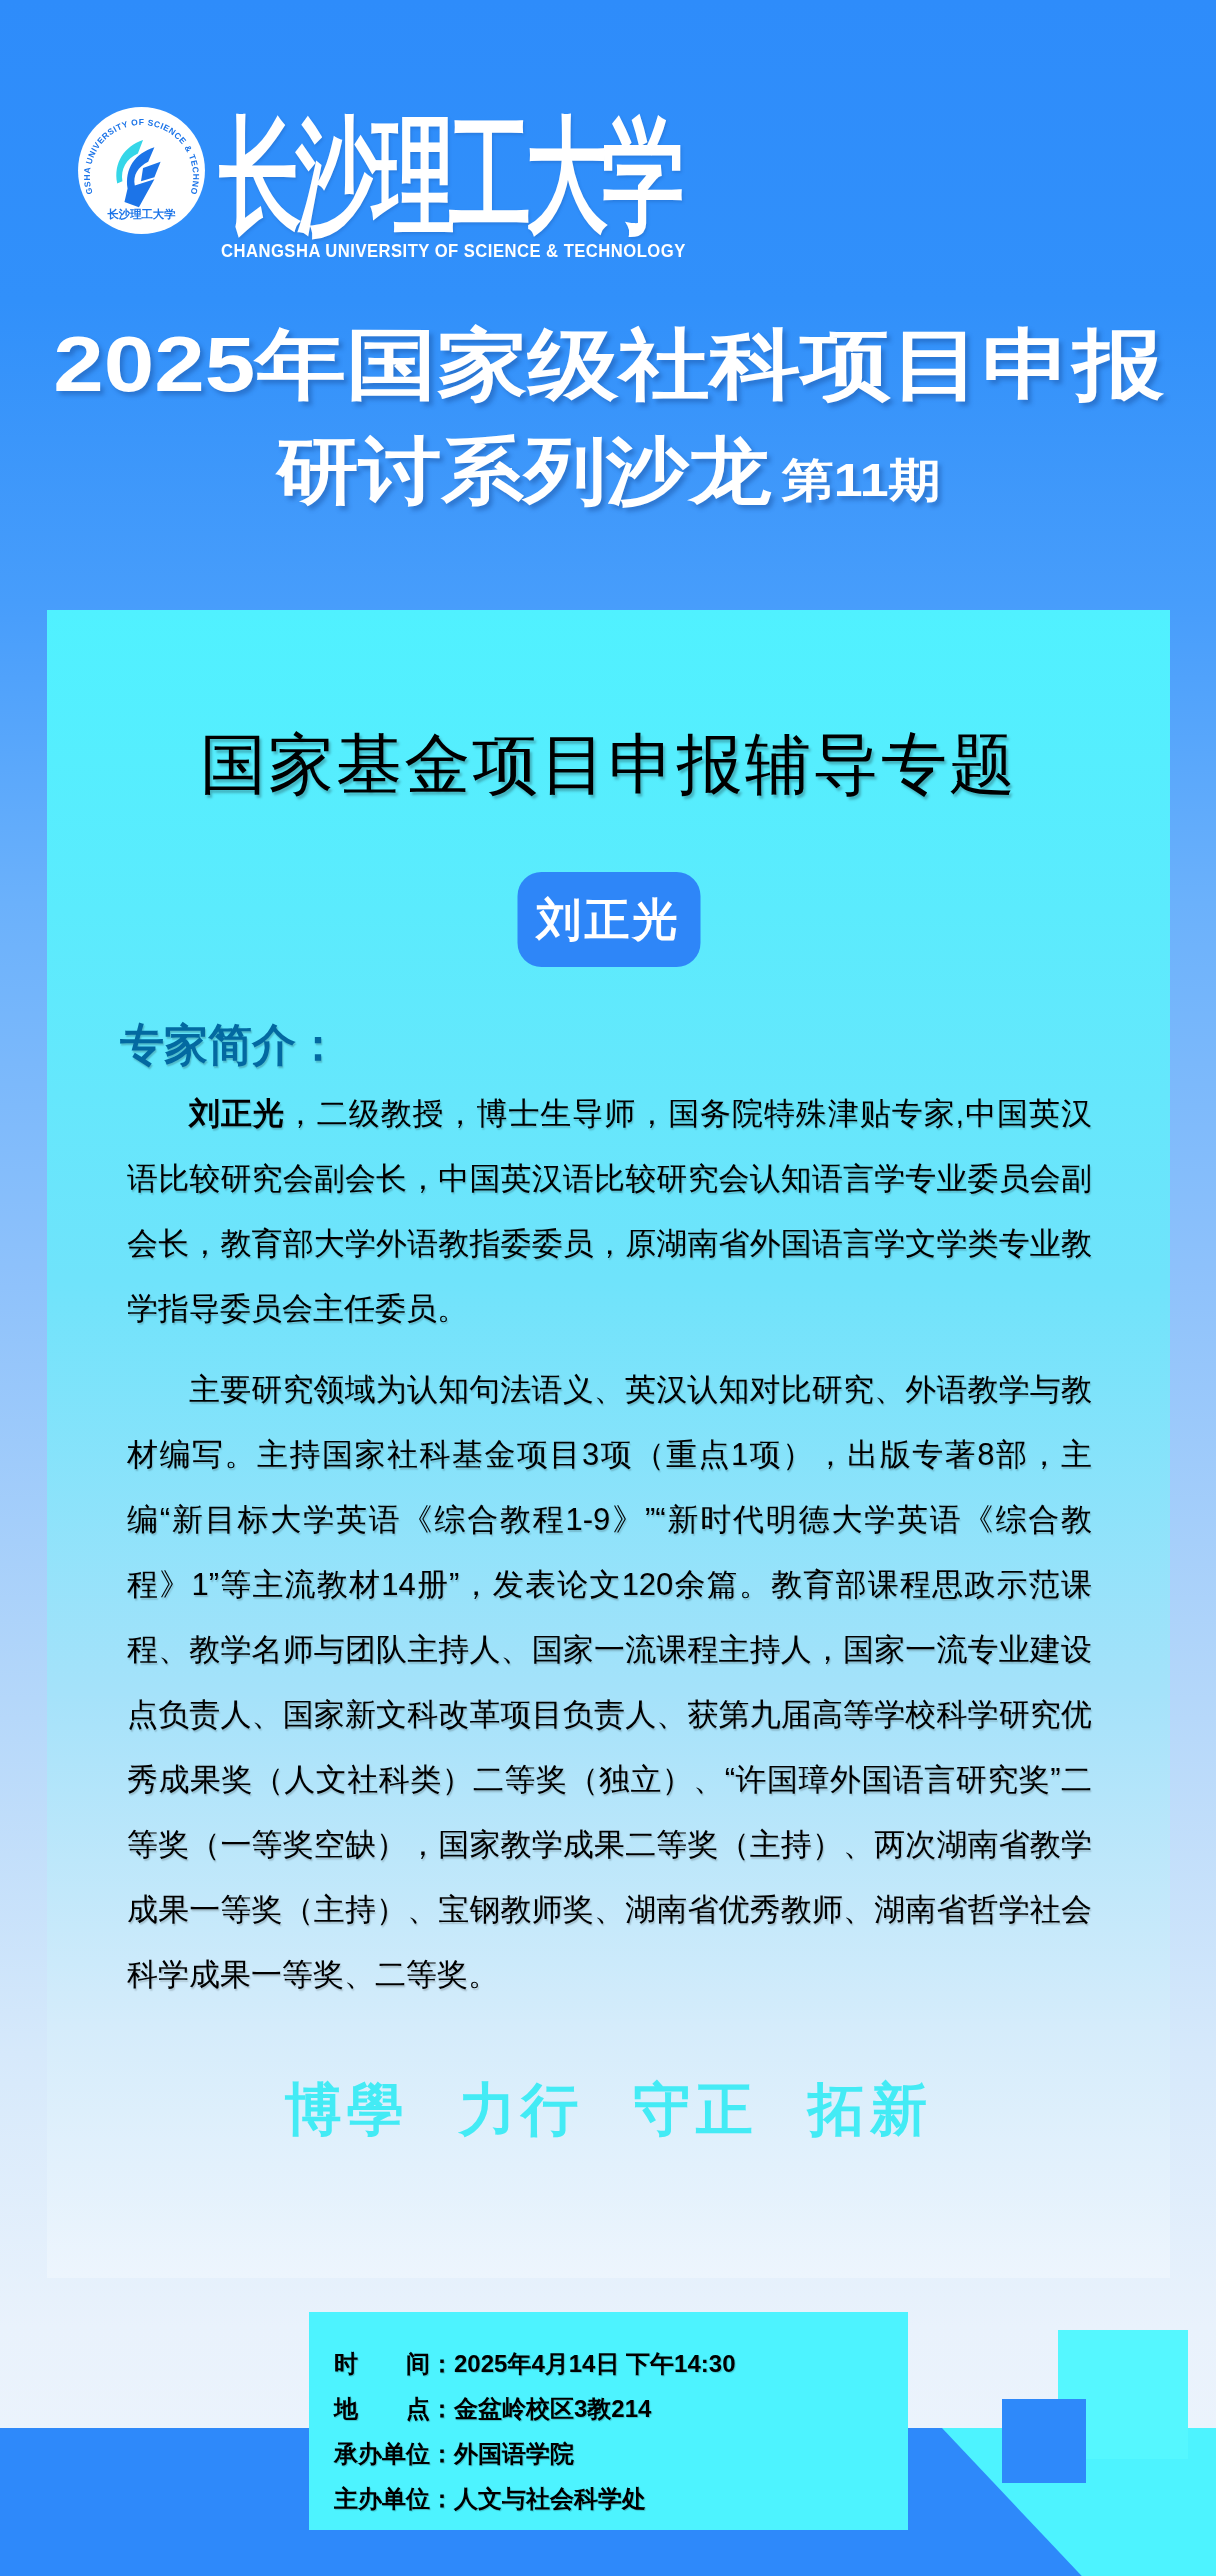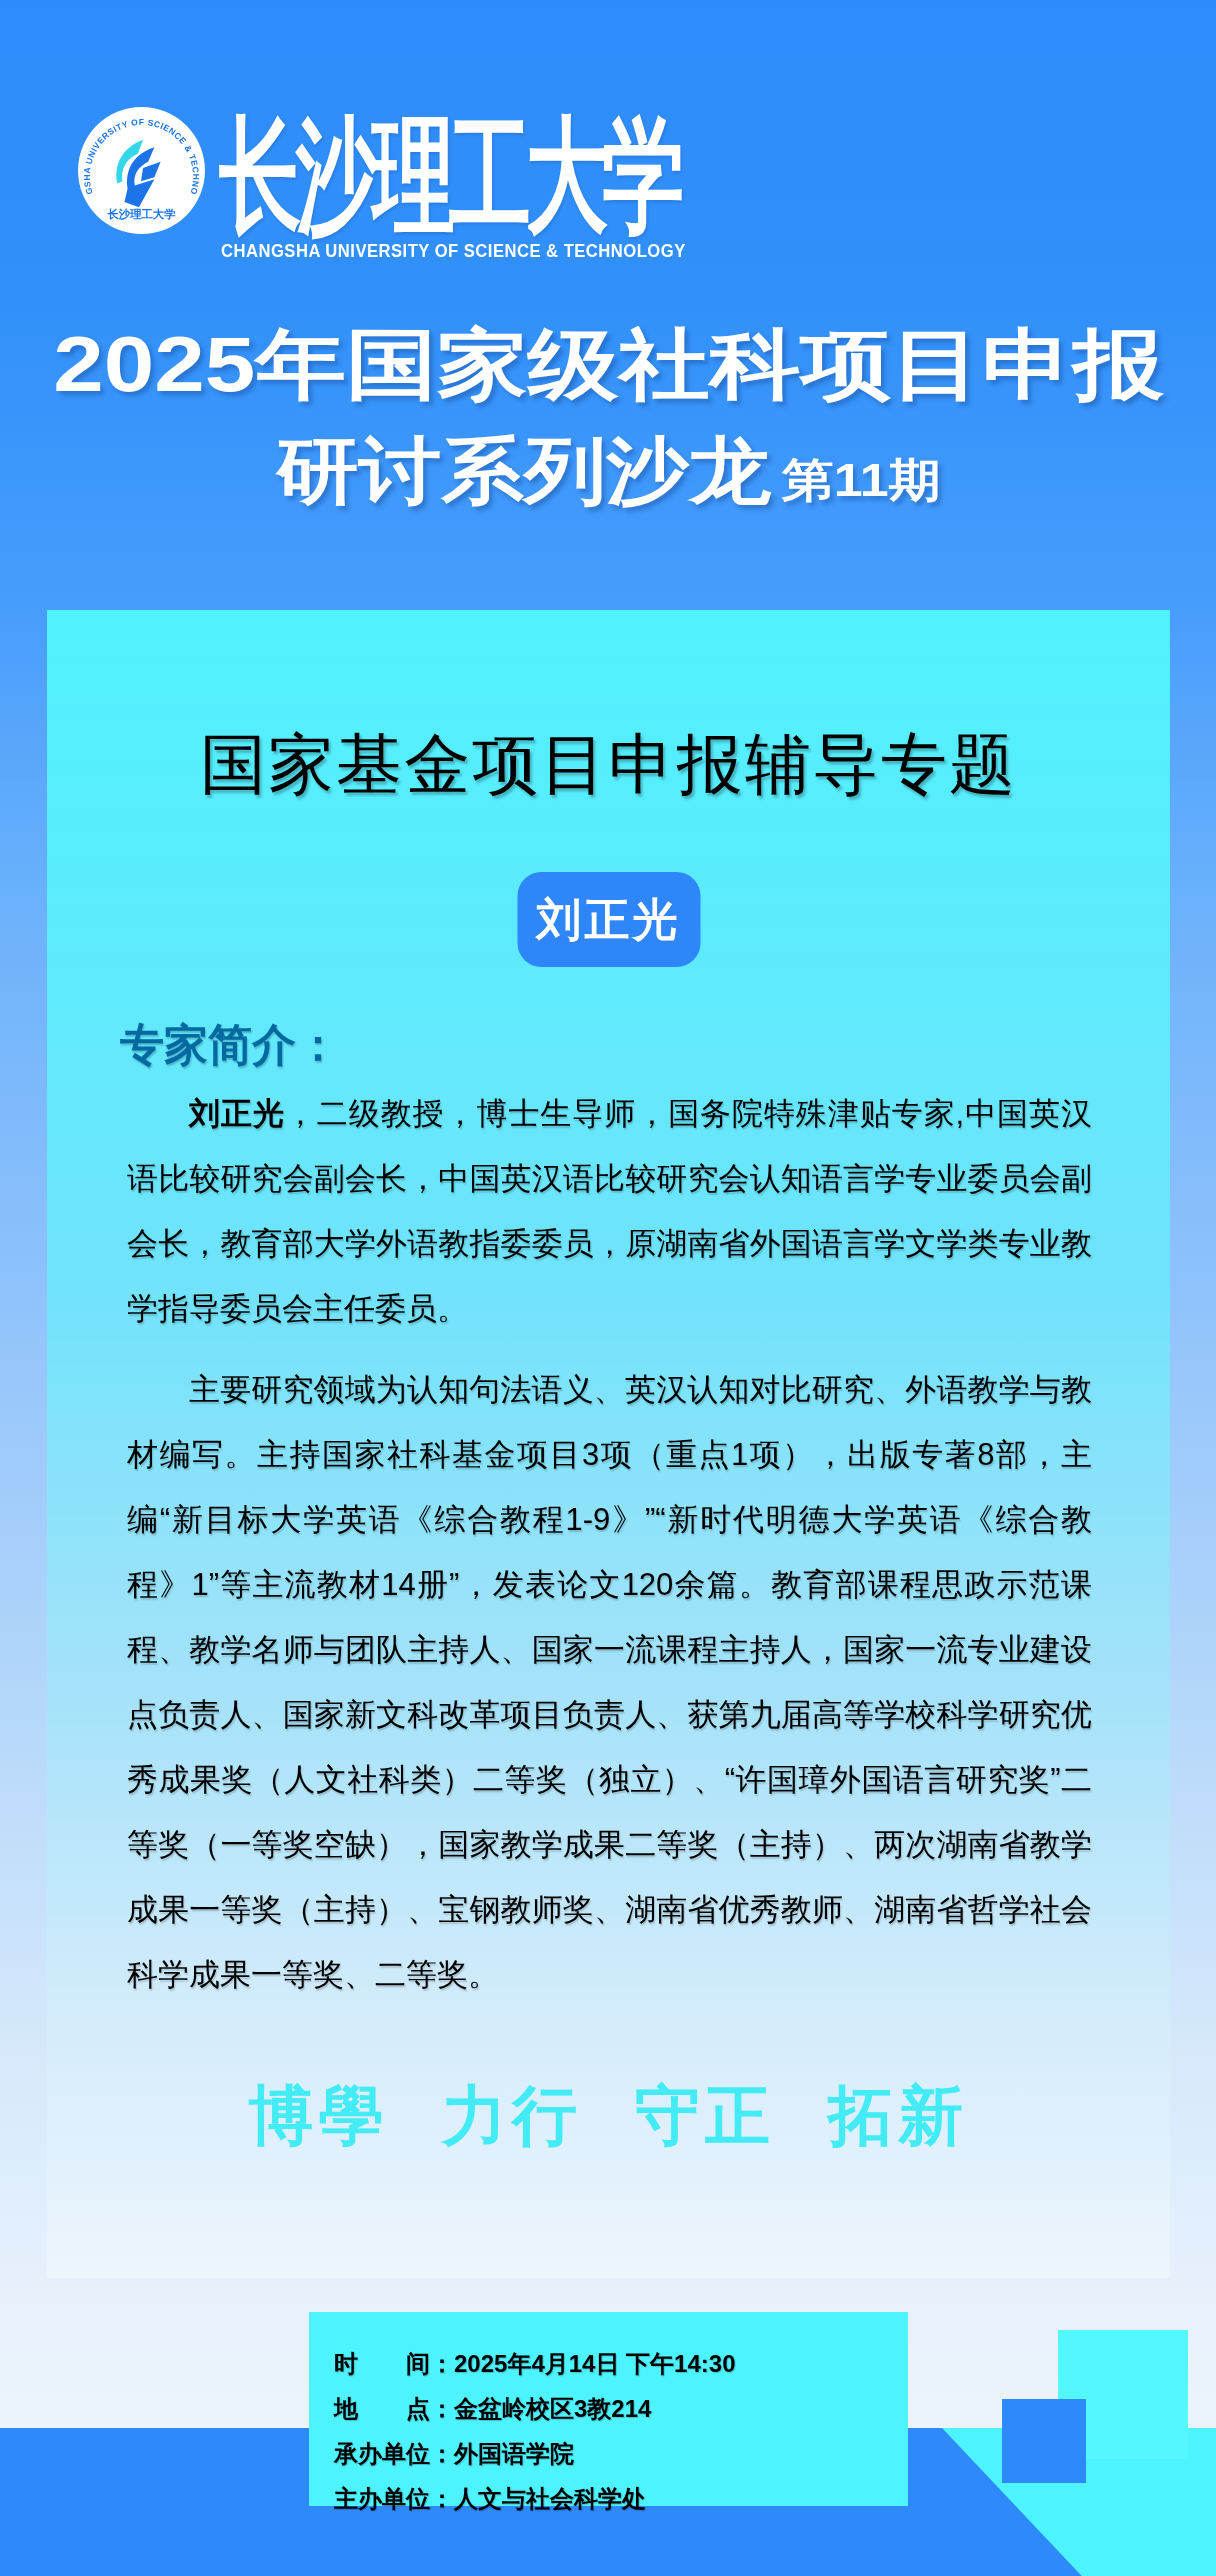--- a/index.html
+++ b/index.html
@@ -80,37 +80,37 @@
     text-align:justify;
     text-shadow:1px 1.5px 1.5px rgba(0,0,0,.18);
   }
   .intro-body p{margin:16px;text-indent:2em;}
   .intro-body b{font-weight:900;}
 
   
   .motto{
     left:0;top:2072px;width:100%;text-align:center;
     font-family:"DejaVu Serif",serif;font-weight:bold;
-    font-size:65px;color:#43EBF5;
+    font-size:57px;color:#43EBF5;
     letter-spacing:5.2px;word-spacing:25px;
     white-space:nowrap;
   }
 
   
   .bottom-cyan{left:0;top:2428px;width:1217px;height:310px;background:#4DF3FF;}
   .band{
     left:0;top:2428px;width:1217px;height:197px;background:#2E89FA;
     clip-path:polygon(0 0,942px 0,1128px 100%,0 100%);
   }
   .sq-cyan{left:1058px;top:2330px;width:130px;height:129px;background:#55F7FF;}
   .sq-blue{left:1002px;top:2399px;width:84px;height:84px;background:#2E89FA;}
 
   
   .info-box{
-    left:309px;top:2312px;width:599px;height:194px;
+    left:309px;top:2312px;width:599px;height:218px;
     background:#4DF3FF;
     padding:29px 0 0 25px;box-sizing:border-box;
   }
   .info-box p{
     margin:0;font-size:24px;line-height:45px;font-weight:bold;color:#000;
     text-shadow:1px 1px 1px rgba(0,0,0,.2);
     white-space:nowrap;
   }
 </style>
 </head>

